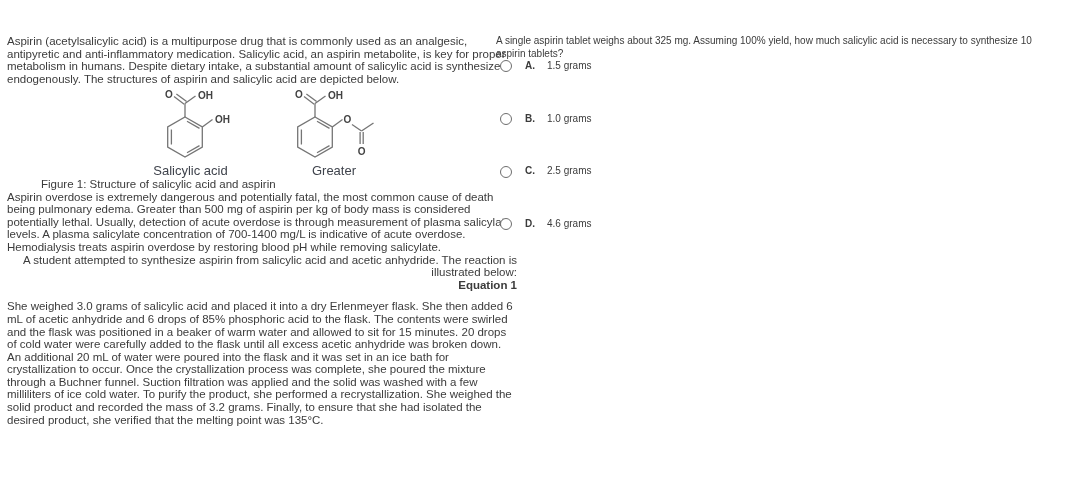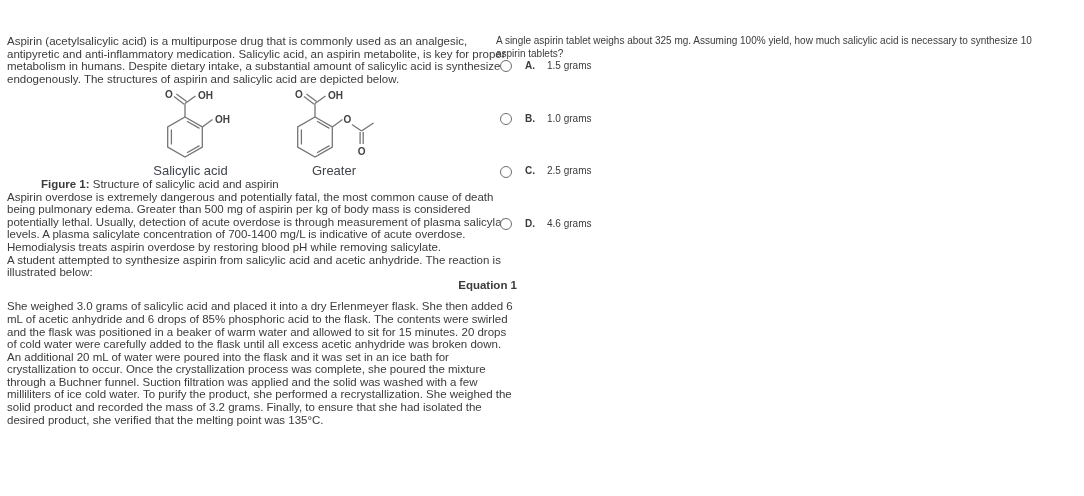--- a/index.html
+++ b/index.html
@@ -46,24 +46,24 @@
   .structure-block svg { display: block; }
   .structure-label { font-size: 13px; color: #3f434c; margin-top: 2px; }
   .chem-line { stroke: #757575; stroke-width: 1.3; fill: none; }
   .atom-label {
     font-family: "Liberation Sans", "DejaVu Sans", sans-serif;
     font-size: 10px;
     font-weight: bold;
     fill: #424242;
   }
   .figure-caption { margin-top: 11px; margin-bottom: 9px; }
-  .figure-caption b { font-weight: bold; padding-left: 34px; }
+  .figure-caption b { font-weight: normal; padding-left: 34px; }
 
   .overdose { margin-bottom: 15px; }
-  .synthesis-intro { margin-bottom: 0; }
+  .synthesis-intro { margin-bottom: 0; text-align: right; }
 
   .equation {
     text-align: center;
     font-size: 12px;
     margin-top: 11px;
     margin-bottom: 13px;
     letter-spacing: 0.2px;
   }
   .equation sub { font-size: 8px; }
   .equation-label { font-weight: bold; margin-bottom: 9px; text-align: right; }

